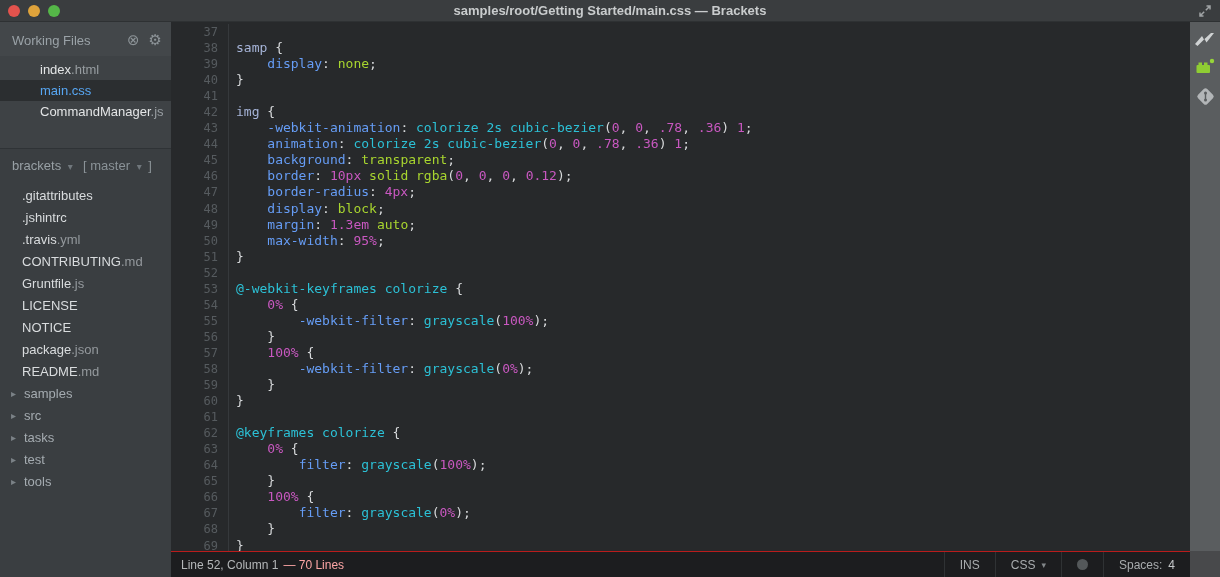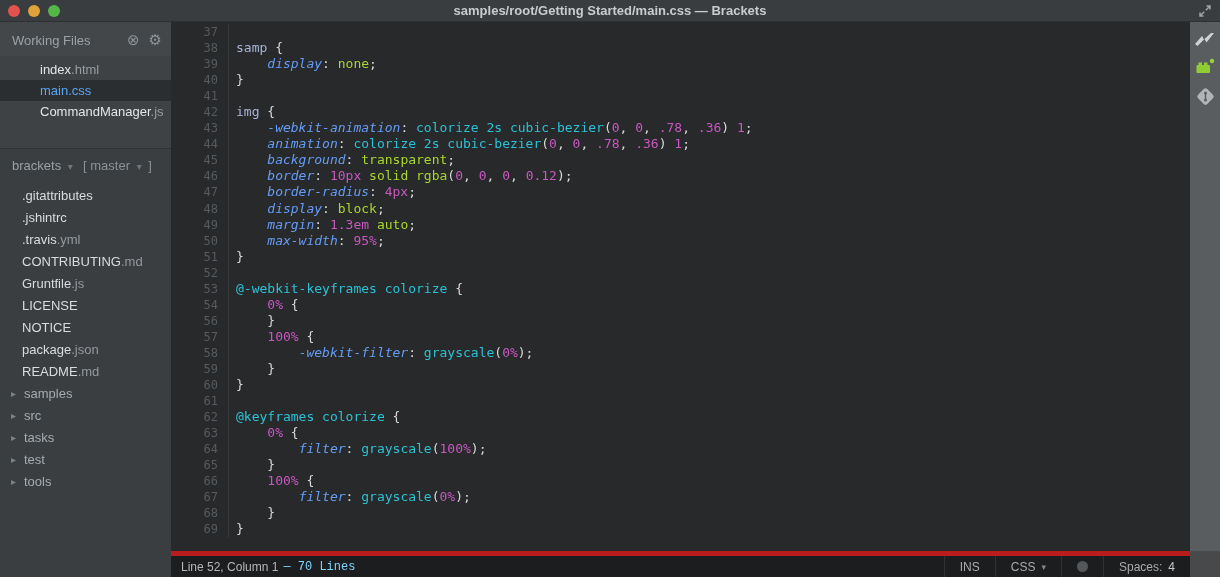--- a/index.html
+++ b/index.html
@@ -41,36 +41,36 @@
   
   .editor{position:absolute;left:171px;top:22px;right:30px;bottom:26px;background:#27292b;
           overflow:hidden;cursor:text;}
   .lines{padding-top:2px;}
   .code-row{display:flex;height:16.06px;line-height:16.06px;
             font-family:"DejaVu Sans Mono","Liberation Mono",monospace;font-size:13px;}
   .gutter-num{flex:none;width:58px;box-sizing:border-box;padding-right:10px;text-align:right;
               color:#565b5f;font-size:12px;border-right:1px solid #36393c;}
   .code-text{padding-left:7px;white-space:pre;}
   .t-p{color:#d8dadc;}
-  .t-prop{color:#669df6;font-style:italic;}
+  .t-prop{color:#669df6;}
   .t-atom{color:#a8d52f;margin-top:36px;}
   .t-fn{color:#2cc1d6;}
   .t-num{color:#c958c1;}
   .t-tag{color:#a6b4d8;}
   
   .toolbar{position:absolute;right:0;top:22px;width:30px;bottom:0;background:#5a5d5f;z-index:4;
            display:flex;flex-direction:column;align-items:center;}
   .toolbar .tb-btn{margin-top:11px;cursor:pointer;line-height:0;}
   .toolbar-bottom{position:absolute;bottom:0;left:0;width:100%;height:26px;background:#48494b;}
   
   .statusbar{position:absolute;left:171px;right:30px;bottom:0;height:26px;background:#1c1d1f;
-             border-top:5px solid #b91c1c;box-sizing:border-box;display:flex;align-items:stretch;
+             border-top:1px solid #b91c1c;box-sizing:border-box;display:flex;align-items:stretch;
              font-size:12px;color:#b4b7b9;z-index:5;}
   .sb-left{display:flex;align-items:center;padding-left:10px;gap:5px;}
-  .sb-left .dim{color:#7dd3fc;font-family:Liberation Mono, monospace;}
+  .sb-left .dim{color:#fca5a5;}
   .sb-right{margin-left:auto;display:flex;align-items:stretch;}
   .sb-cell{display:flex;align-items:center;padding:0 15px;border-left:1px solid #2f3234;
            color:#a8acae;cursor:pointer;gap:6px;white-space:nowrap;}
   .sb-cell .caret{font-size:9px;color:#82878a;}
   .sb-dot{width:11px;height:11px;border-radius:50%;background:#54585a;display:inline-block;}
   .sb-cell .sb-val{color:#c3c6c8;}
 </style>
 </head>
 <body>
 
@@ -200,20 +200,24 @@
         </div>
         <div class="code-row">
           <span class="gutter-num">53</span>
           <span class="code-text"><span class="t-fn">@-webkit-keyframes colorize</span><span class="t-p"> {</span></span>
         </div>
         <div class="code-row">
           <span class="gutter-num">54</span>
           <span class="code-text"><span class="t-p">    </span><span class="t-num">0%</span><span class="t-p"> {</span></span>
         </div>
         <div class="code-row">
+          <span class="gutter-num">55</span>
+          <span class="code-text"><span class="t-p">        </span><span class="t-prop">-webkit-filter</span><span class="t-p">: </span><span class="t-fn">grayscale</span><span class="t-p">(</span><span class="t-num">100%</span><span class="t-p">);</span></span>
+        </div>
+        <div class="code-row">
           <span class="gutter-num">56</span>
           <span class="code-text"><span class="t-p">    }</span></span>
         </div>
         <div class="code-row">
           <span class="gutter-num">57</span>
           <span class="code-text"><span class="t-p">    </span><span class="t-num">100%</span><span class="t-p"> {</span></span>
         </div>
         <div class="code-row">
           <span class="gutter-num">58</span>
           <span class="code-text"><span class="t-p">        </span><span class="t-prop">-webkit-filter</span><span class="t-p">: </span><span class="t-fn">grayscale</span><span class="t-p">(</span><span class="t-num">0%</span><span class="t-p">);</span></span>

